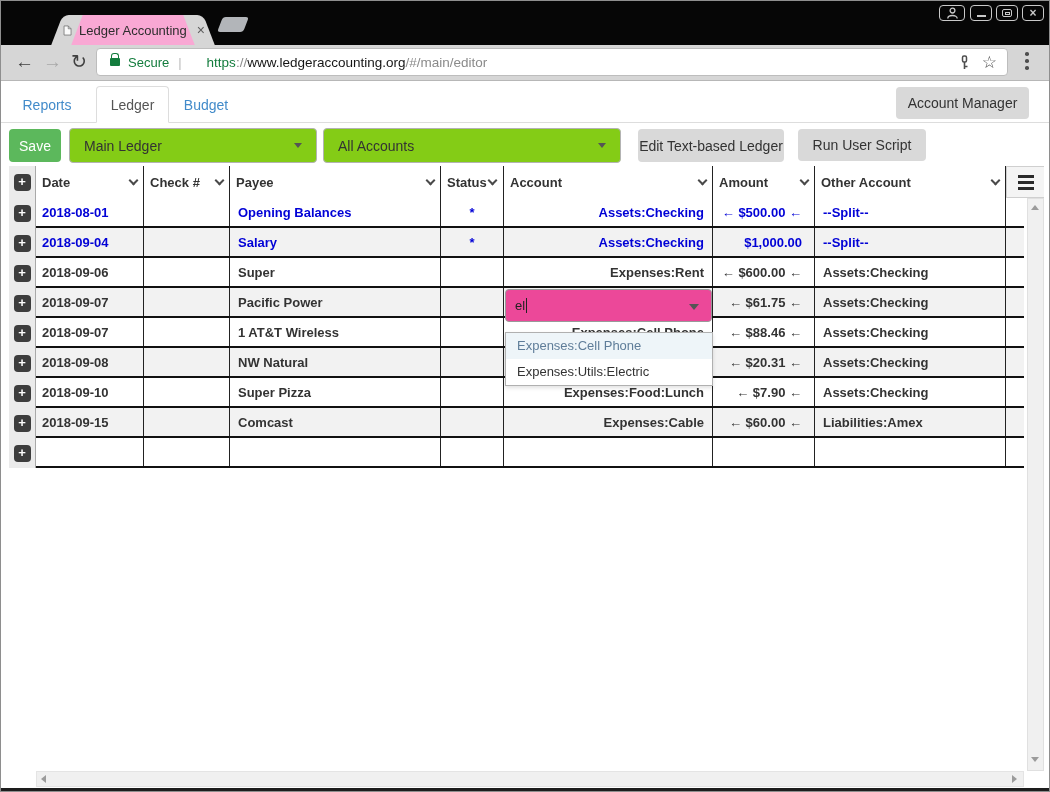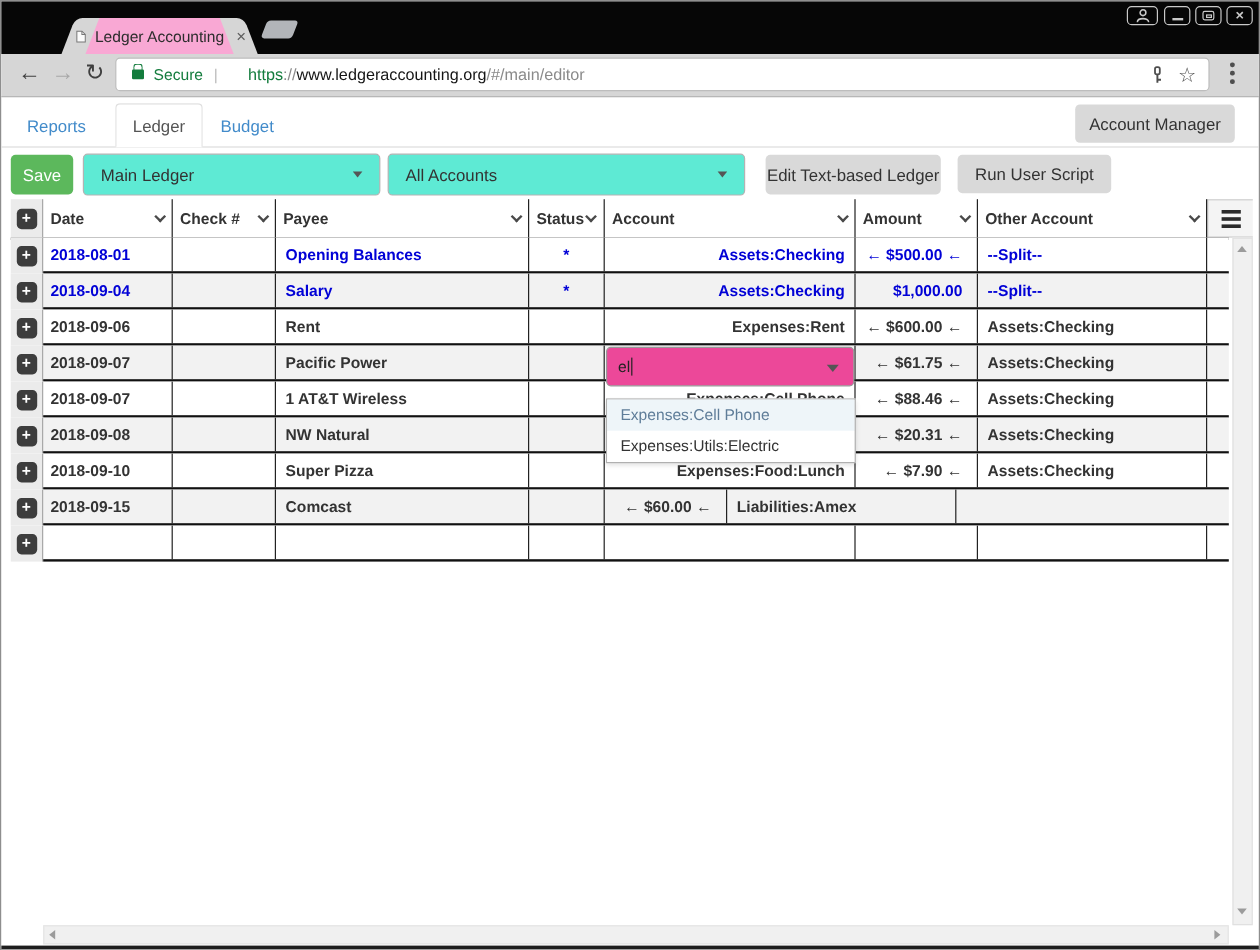--- a/index.html
+++ b/index.html
@@ -40,21 +40,21 @@
 
   
   .app-nav-line { position:absolute; top:121px; left:0; width:1050px; height:1px; background:#ddd; }
   .navtab { position:absolute; top:85px; height:37px; display:flex; align-items:center; justify-content:center; font-size:14px; }
   .navtab.link { color:#428bca; }
   .navtab.active { background:#fff; border:1px solid #ddd; border-bottom:1px solid #fff; border-radius:4px 4px 0 0; color:#555; }
   .btn-grey { position:absolute; background:#d9d9d9; border-radius:4px; color:#333; font-size:14px; display:flex; align-items:center; justify-content:center; }
 
   
   .btn-save { position:absolute; left:8px; top:128px; width:52px; height:33px; background:#5cb85c; border-radius:4px; color:#fff; font-size:14px; display:flex; align-items:center; justify-content:center; }
-  .selectbox { position:absolute; top:127px; height:35px; background:#5eead4; border:1px solid #b3b3b3; border-radius:4px; display:flex; align-items:center; font-size:14px; color:#333; padding:0 14px; }
+  .selectbox { position:absolute; top:127px; height:35px; background:#84cc16; border:1px solid #b3b3b3; border-radius:4px; display:flex; align-items:center; font-size:14px; color:#333; padding:0 14px; }
   .selectbox .tri-down { margin-left:auto; }
   .tri-down { width:0; height:0; border-left:4px solid transparent; border-right:4px solid transparent; border-top:5px solid #555; }
 
   
   .ghead { position:absolute; left:8px; top:165px; width:1035px; height:32px; background:#fff; display:flex; }
   .ghead::after { content:''; position:absolute; left:0; bottom:-2px; width:1015px; height:2px; background:#111; }
   .hc { height:32px; display:flex; align-items:center; border-right:1px solid #222; padding:0 6px; font-size:13px; font-weight:bold; color:#333; position:relative; }
   .hc .hl { white-space:nowrap; }
   .chev { width:7px; height:7px; border-left:2px solid #4a4a4a; border-bottom:2px solid #4a4a4a; transform:rotate(-45deg); display:inline-block; margin-left:auto; margin-bottom:3px; }
   .chev.tight { margin-left:2px; }
@@ -233,21 +233,21 @@
     <div class="c w-amount blue">$1,000.00</div>
     <div class="c w-other blue">--Split--</div>
     <div class="c w-spacer"></div>
   </div>
   <div class="r" style="top:257px;">
     <div class="c plusc">
         <div class="plus">+</div>
       </div>
     <div class="c w-date">2018-09-06</div>
     <div class="c w-check"></div>
-    <div class="c w-payee">Rent</div>
+    <div class="c w-payee">Super</div>
     <div class="c w-status"></div>
     <div class="c w-account">Expenses:Rent</div>
     <div class="c w-amount">← $600.00 ←</div>
     <div class="c w-other">Assets:Checking</div>
     <div class="c w-spacer"></div>
   </div>
   <div class="r alt" style="top:287px;">
     <div class="c plusc">
         <div class="plus">+</div>
       </div>
@@ -300,20 +300,21 @@
     <div class="c w-spacer"></div>
   </div>
   <div class="r alt" style="top:407px;">
     <div class="c plusc">
         <div class="plus">+</div>
       </div>
     <div class="c w-date">2018-09-15</div>
     <div class="c w-check"></div>
     <div class="c w-payee">Comcast</div>
     <div class="c w-status"></div>
+    <div class="c w-account">Expenses:Cable</div>
     <div class="c w-amount">← $60.00 ←</div>
     <div class="c w-other">Liabilities:Amex</div>
     <div class="c w-spacer"></div>
   </div>
   <div class="r" style="top:437px;">
     <div class="c plusc">
         <div class="plus">+</div>
       </div>
     <div class="c w-date"></div>
     <div class="c w-check"></div>

